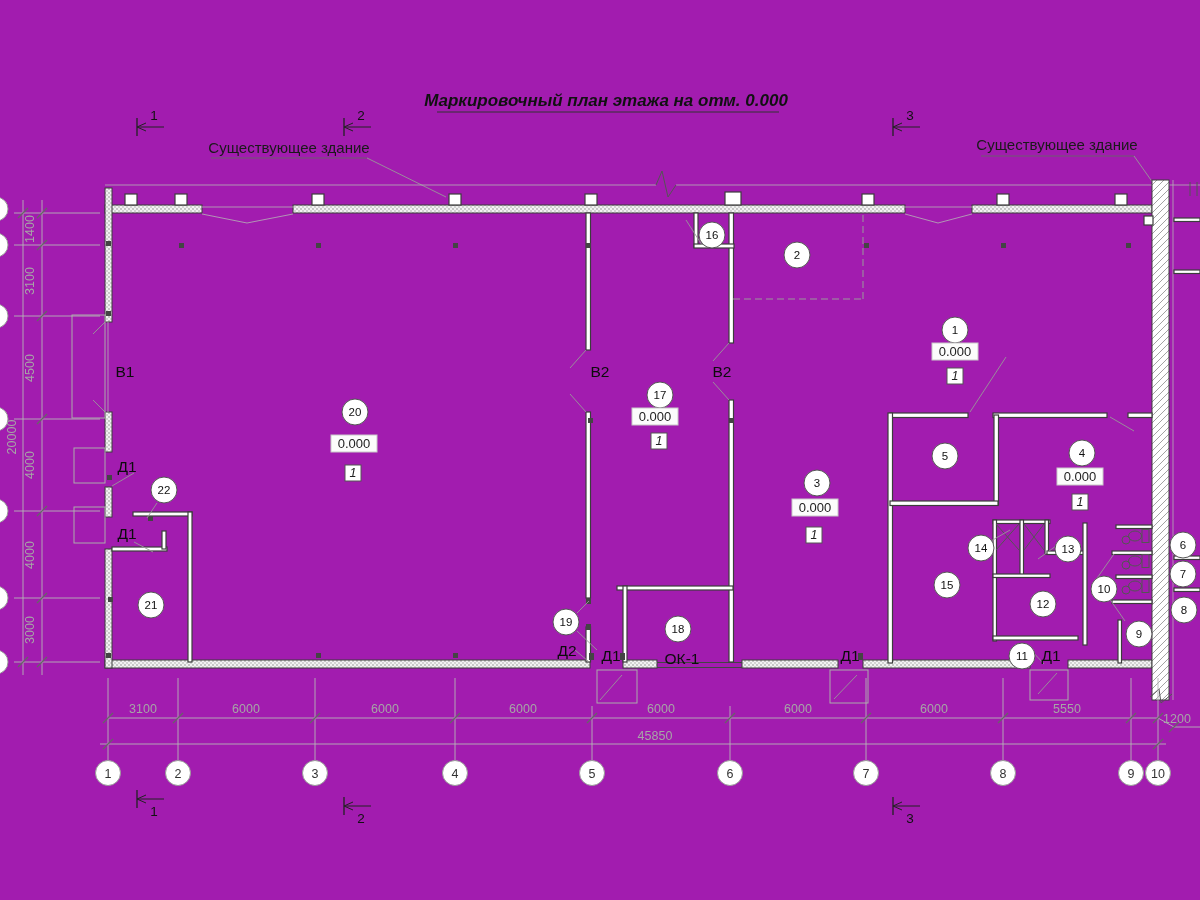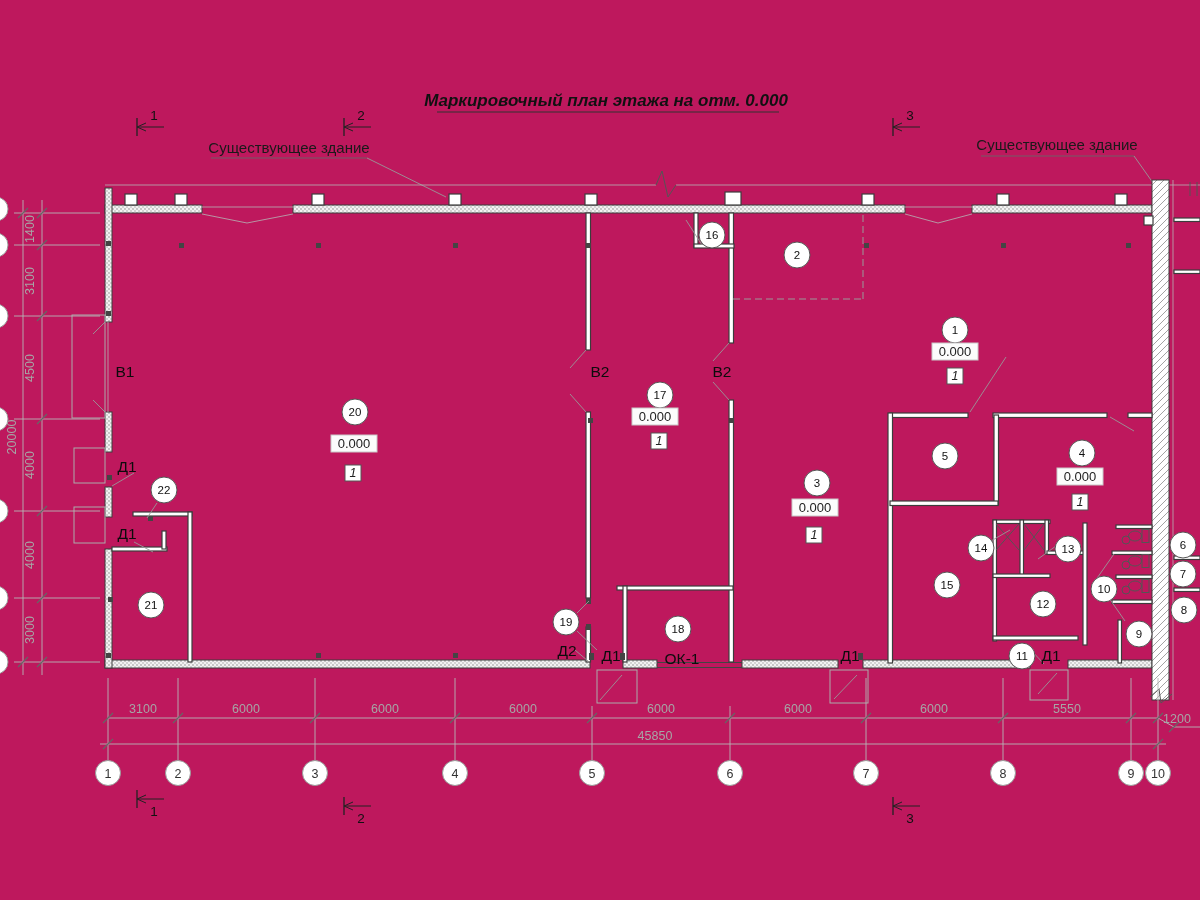--- a/index.html
+++ b/index.html
@@ -1,16 +1,16 @@
 <!DOCTYPE html>
 <html><head>
 <meta charset="utf-8">
 <style>
   html,body{margin:0;padding:0;background:#e8e8e8}
-  .stage{width:1200px;height:900px;background:#be185d;position:relative;overflow:hidden;margin:0 auto}
+  .stage{width:1200px;height:900px;background:#a21caf;position:relative;overflow:hidden;margin:0 auto}
   svg{display:block}
   text{font-family:"Liberation Sans",sans-serif}
   .title-t{font-size:17px;font-style:italic;font-weight:bold;fill:#111;text-anchor:middle}
   .exist-t{font-size:15px;fill:#1a1a1a;text-anchor:middle}
   .mc{fill:#fff;stroke:#555;stroke-width:1}
   .mt{font-size:11.5px;fill:#111;text-anchor:middle}
   .gb{fill:#fff;stroke:#999;stroke-width:1}
   .gt{font-size:12.5px;fill:#333;text-anchor:middle}
   .dt{font-size:12.5px;fill:#a6a6a6;text-anchor:middle}
   .ol{font-size:15.5px;fill:#0c0c0c;text-anchor:middle}

